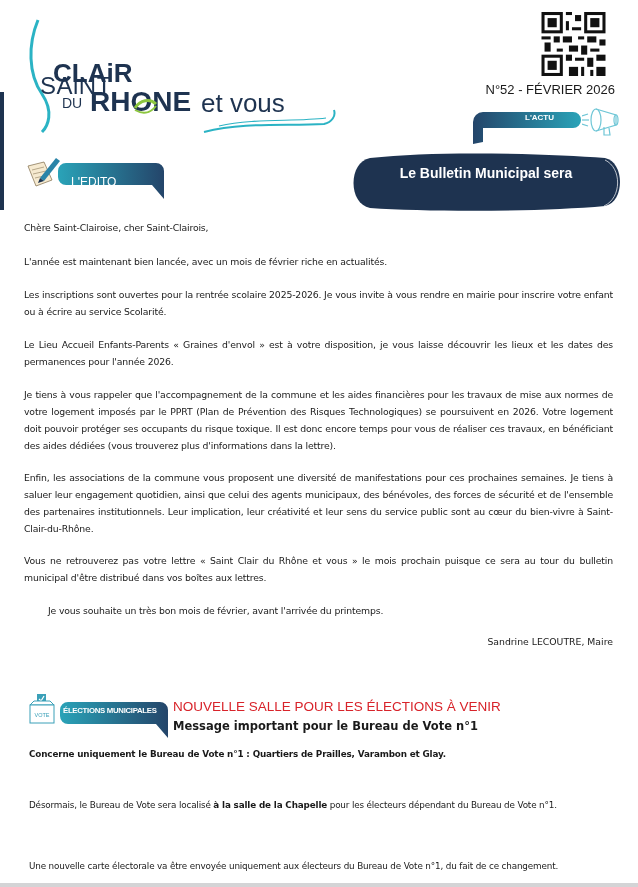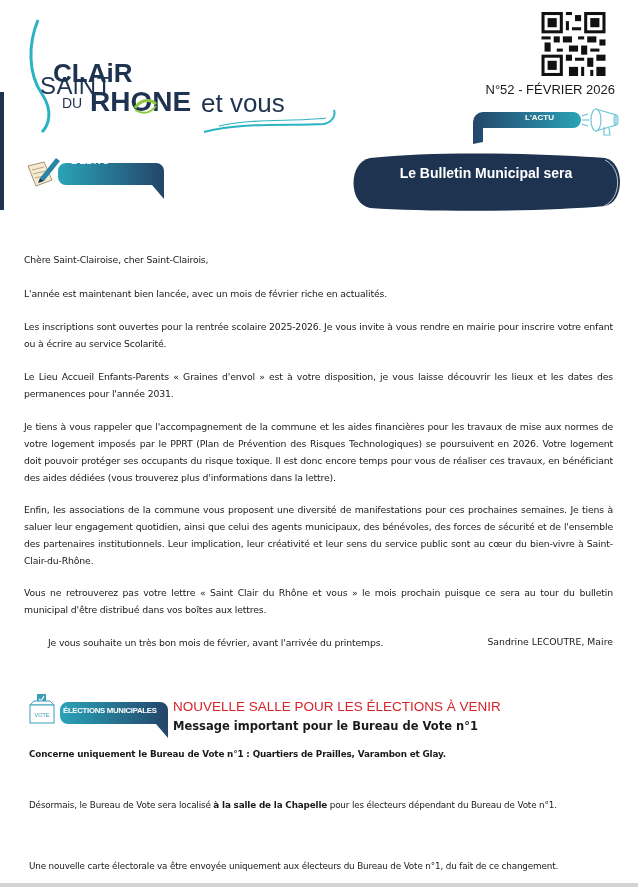--- a/index.html
+++ b/index.html
@@ -16,23 +16,23 @@
   .qr{left:541px;top:12px;width:65px;height:64px;}
   .issue{left:475px;top:82px;width:140px;text-align:right;font-family:"Liberation Sans",sans-serif;font-size:13px;color:#1a1a1a;}
   
   .tab-actu{left:473px;top:112px;width:110px;height:32px;}
   .tab-actu-label{left:525px;top:113px;font-size:8px;color:#fff;font-family:"Liberation Sans",sans-serif;font-weight:bold;}
   .megaphone{left:582px;top:104px;width:40px;height:32px;}
   .bubble{left:350px;top:152px;width:272px;height:60px;}
   .bubble-text{left:350px;top:163px;width:272px;text-align:center;font-size:14px;font-weight:bold;color:#fff;line-height:21px;font-family:Liberation Sans, sans-serif;}
   .edito-icon{left:24px;top:154px;width:38px;height:36px;}
   .tab-edito{left:58px;top:163px;width:106px;height:36px;}
-  .tab-edito-label{left:71px;top:155px;font-size:10px;color:#fff;font-family:"Liberation Sans",sans-serif;font-weight:bold;}
+  .tab-edito-label{left:71px;top:175px;font-size:12px;color:#fff;font-family:"Liberation Sans",sans-serif;font-weight:normal;}
   
-  .p{left:24px;width:589px;font-size:9.3px;line-height:17px;text-align:justify;font-family:"DejaVu Sans",sans-serif;color:#1a1a1a;letter-spacing:-0.15px;margin-top:32px;}
+  .p{left:24px;width:589px;font-size:9.3px;line-height:17px;text-align:justify;font-family:"DejaVu Sans",sans-serif;color:#1a1a1a;letter-spacing:-0.15px;}
   .sig{right:25px;top:636px;font-size:9.3px;font-family:"DejaVu Sans",sans-serif;}
   
   .vote-icon{left:28px;top:693px;width:28px;height:32px;}
   .tab-elec{left:60px;top:702px;width:108px;height:36px;}
   .tab-elec-label{left:63px;top:706px;font-size:7.8px;color:#fff;font-family:"Liberation Sans",sans-serif;font-weight:bold;letter-spacing:-0.3px;}
   .elec-title{left:173px;top:699px;font-size:13.5px;color:#d8232a;font-family:"Liberation Sans",sans-serif;}
   .elec-sub{left:173px;top:719px;font-size:11.5px;color:#1a1a1a;font-weight:bold;font-family:"DejaVu Sans",sans-serif;}
   .p2{left:29px;font-size:8.8px;font-family:"DejaVu Sans",sans-serif;color:#1a1a1a;letter-spacing:-0.15px;white-space:nowrap;}
   .bottom-bar{left:0;top:883px;width:638px;height:4px;background:#d4d4d6;}
 </style>
@@ -143,21 +143,21 @@
         <stop offset="1" stop-color="#24456a"></stop>
       </linearGradient>
     </defs>
   <path d="M8 0 H98 A8 8 0 0 1 106 8 V36 L94 22 H8 A8 8 0 0 1 0 14 V8 A8 8 0 0 1 8 0 Z" fill="url(#ge)"></path>
 </svg>
 <div class="abs tab-edito-label">L'EDITO</div>
 
 <div class="abs p" style="top:219px;">Chère Saint-Clairoise, cher Saint-Clairois,</div>
 <div class="abs p" style="top:253px;">L'année est maintenant bien lancée, avec un mois de février riche en actualités.</div>
 <div class="abs p" style="top:286px;">Les inscriptions sont ouvertes pour la rentrée scolaire 2025-2026. Je vous invite à vous rendre en mairie pour inscrire votre enfant ou à écrire au service Scolarité.</div>
-<div class="abs p" style="top:336px;">Le Lieu Accueil Enfants-Parents « Graines d'envol » est à votre disposition, je vous laisse découvrir les lieux et les dates des permanences pour l'année 2031.</div>
+<div class="abs p" style="top:336px;">Le Lieu Accueil Enfants-Parents « Graines d'envol » est à votre disposition, je vous laisse découvrir les lieux et les dates des permanences pour l'année 2026.</div>
 <div class="abs p" style="top:386px;">Je tiens à vous rappeler que l'accompagnement de la commune et les aides financières pour les travaux de mise aux normes de votre logement imposés par le PPRT  (Plan de Prévention des Risques Technologiques) se poursuivent en 2026. Votre logement doit pouvoir protéger ses occupants du risque toxique. Il est donc encore temps pour vous de réaliser ces travaux, en bénéficiant des aides dédiées (vous trouverez plus d'informations dans la lettre).</div>
 <div class="abs p" style="top:469px;">Enfin, les associations de la commune vous proposent une diversité de manifestations pour ces prochaines semaines. Je tiens à saluer leur engagement quotidien, ainsi que celui des agents municipaux, des bénévoles, des forces de sécurité et de l'ensemble des partenaires institutionnels. Leur implication, leur créativité et leur sens du service public sont au cœur du bien-vivre à Saint-Clair-du-Rhône.</div>
 <div class="abs p" style="top:552px;">Vous ne retrouverez pas votre lettre « Saint Clair du Rhône et vous » le mois prochain puisque ce sera au tour du bulletin municipal d'être distribué dans vos boîtes aux lettres.</div>
 <div class="abs p" style="top:602px;padding-left:24px;">Je vous souhaite un très bon mois de février, avant l'arrivée du printemps.</div>
 <div class="abs sig">Sandrine LECOUTRE, Maire</div>
 
 <svg class="abs vote-icon" viewBox="0 0 28 32">
   <rect x="9" y="1" width="9" height="9" fill="#3aa0b8"></rect>
   <path d="M11 6 L13 8 L16 3" stroke="#fff" stroke-width="1.2" fill="none"></path>
   <path d="M2 12 L6 8 H22 L26 12 Z" fill="#ffffff" stroke="#3aa0b8" stroke-width="1"></path>

